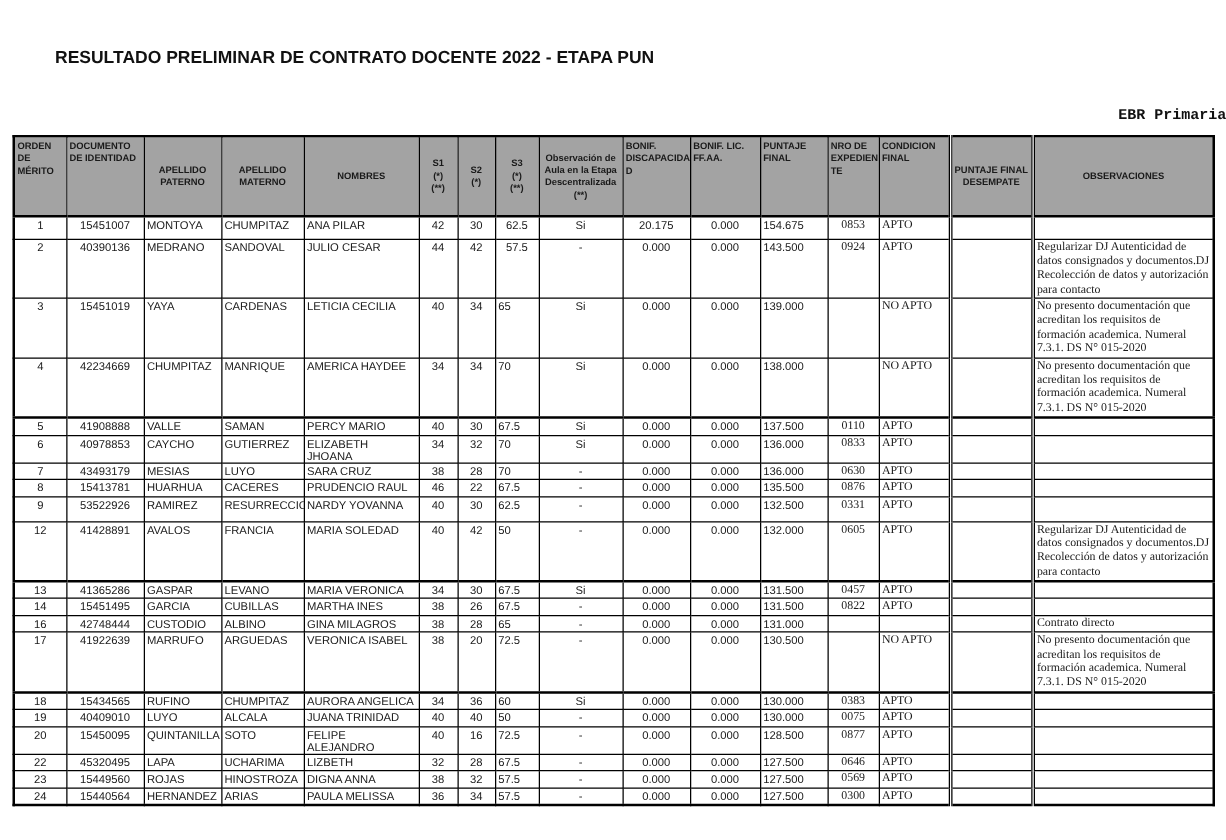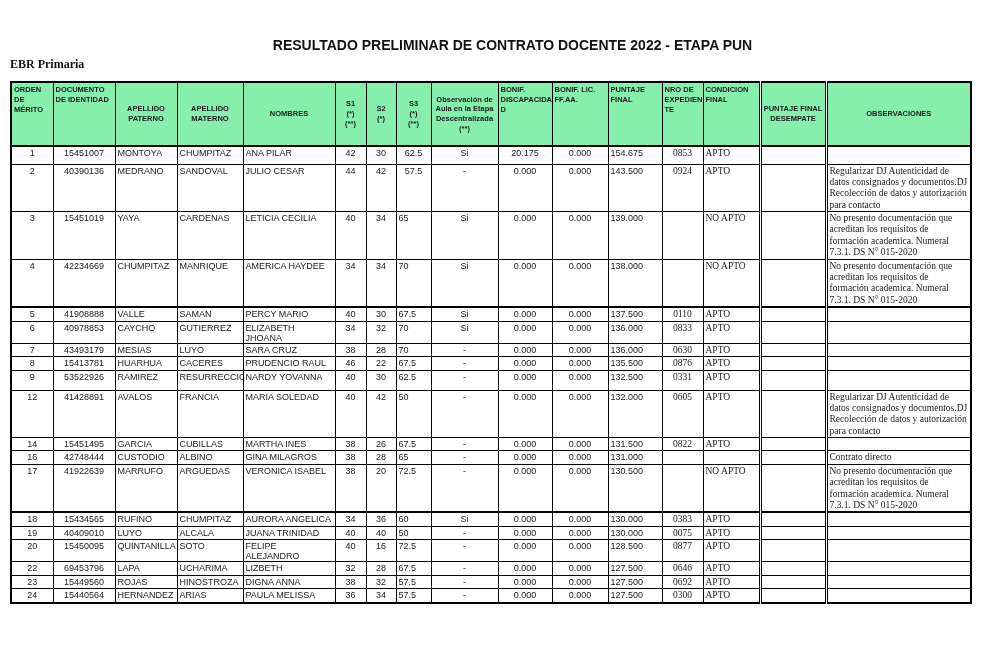--- a/index.html
+++ b/index.html
@@ -2,34 +2,34 @@
 <html><head>
 <meta charset="utf-8">
 <style>
   html,body{margin:0;padding:0;}
   body{
     width:981px;height:672px;background:#ffffff;
     font-family:"Liberation Sans", sans-serif;color:#1a1a1a;
     overflow:hidden;
   }
   .doc-title{
-    text-align:center;font-weight:bold;font-size:14px;
+    text-align:left;font-weight:bold;font-size:14px;
     margin-top:37px;color:#111;margin-left:44px;
   }
   .section-label{
-    font-family:Liberation Serif, serif;font-weight:bold;font-size:12px;
-    margin:4px 0 9px 10px;color:#111;
+    font-family:Liberation Mono, monospace;font-weight:bold;font-size:12px;
+    margin:32px 0 9px 10px;color:#111;text-align:right;
   }
   table.results-table{
     border-collapse:collapse;table-layout:fixed;width:962px;
     margin-left:10px;border:2px solid #000;
   }
   thead tr{height:64px;}
   th{
-    background:#86efac;border:1px solid #000;border-bottom:2px solid #000;
+    background:#a3a3a3;border:1px solid #000;border-bottom:2px solid #000;
     font-size:7.5px;font-weight:bold;white-space:pre-line;
     padding:2px 2px;line-height:1.3;text-align:center;vertical-align:middle;
     overflow:hidden;
   }
   th.h-left{text-align:left;vertical-align:top;}
   td{
     border:1px solid #000;font-size:9px;vertical-align:top;
     padding:1px 2px 0 2px;line-height:1.12;overflow:hidden;
     text-align:center;
   }
@@ -285,20 +285,38 @@
           <td class="c-s3 a-left">50</td>
           <td class="c-obs_aula">-</td>
           <td class="c-bonif_disc">0.000</td>
           <td class="c-bonif_lic">0.000</td>
           <td class="c-puntaje a-left">132.000</td>
           <td class="c-expediente serif">0605</td>
           <td class="c-condicion a-left serif">APTO</td>
           <td class="c-desempate"></td>
           <td class="c-observaciones a-left serif">Regularizar DJ Autenticidad de datos consignados y documentos.DJ Recolección de datos y autorización para contacto</td>
         </tr>
+        <tr class="group-start">
+          <td class="c-orden">13</td>
+          <td class="c-documento">41365286</td>
+          <td class="c-paterno a-left">GASPAR</td>
+          <td class="c-materno a-left">LEVANO</td>
+          <td class="c-nombres a-left">MARIA VERONICA</td>
+          <td class="c-s1">34</td>
+          <td class="c-s2">30</td>
+          <td class="c-s3 a-left">67.5</td>
+          <td class="c-obs_aula">Si</td>
+          <td class="c-bonif_disc">0.000</td>
+          <td class="c-bonif_lic">0.000</td>
+          <td class="c-puntaje a-left">131.500</td>
+          <td class="c-expediente serif">0457</td>
+          <td class="c-condicion a-left serif">APTO</td>
+          <td class="c-desempate"></td>
+          <td class="c-observaciones a-left serif"></td>
+        </tr>
         <tr>
           <td class="c-orden">14</td>
           <td class="c-documento">15451495</td>
           <td class="c-paterno a-left">GARCIA</td>
           <td class="c-materno a-left">CUBILLAS</td>
           <td class="c-nombres a-left">MARTHA INES</td>
           <td class="c-s1">38</td>
           <td class="c-s2">26</td>
           <td class="c-s3 a-left">67.5</td>
           <td class="c-obs_aula">-</td>
@@ -395,21 +413,21 @@
           <td class="c-bonif_disc">0.000</td>
           <td class="c-bonif_lic">0.000</td>
           <td class="c-puntaje a-left">128.500</td>
           <td class="c-expediente serif">0877</td>
           <td class="c-condicion a-left serif">APTO</td>
           <td class="c-desempate"></td>
           <td class="c-observaciones a-left serif"></td>
         </tr>
         <tr>
           <td class="c-orden">22</td>
-          <td class="c-documento">69453796</td>
+          <td class="c-documento">45320495</td>
           <td class="c-paterno a-left">LAPA</td>
           <td class="c-materno a-left">UCHARIMA</td>
           <td class="c-nombres a-left">LIZBETH</td>
           <td class="c-s1">32</td>
           <td class="c-s2">28</td>
           <td class="c-s3 a-left">67.5</td>
           <td class="c-obs_aula">-</td>
           <td class="c-bonif_disc">0.000</td>
           <td class="c-bonif_lic">0.000</td>
           <td class="c-puntaje a-left">127.500</td>
@@ -424,21 +442,21 @@
           <td class="c-paterno a-left">ROJAS</td>
           <td class="c-materno a-left">HINOSTROZA</td>
           <td class="c-nombres a-left">DIGNA ANNA</td>
           <td class="c-s1">38</td>
           <td class="c-s2">32</td>
           <td class="c-s3 a-left">57.5</td>
           <td class="c-obs_aula">-</td>
           <td class="c-bonif_disc">0.000</td>
           <td class="c-bonif_lic">0.000</td>
           <td class="c-puntaje a-left">127.500</td>
-          <td class="c-expediente serif">0692</td>
+          <td class="c-expediente serif">0569</td>
           <td class="c-condicion a-left serif">APTO</td>
           <td class="c-desempate"></td>
           <td class="c-observaciones a-left serif"></td>
         </tr>
         <tr>
           <td class="c-orden">24</td>
           <td class="c-documento">15440564</td>
           <td class="c-paterno a-left">HERNANDEZ</td>
           <td class="c-materno a-left">ARIAS</td>
           <td class="c-nombres a-left">PAULA MELISSA</td>

